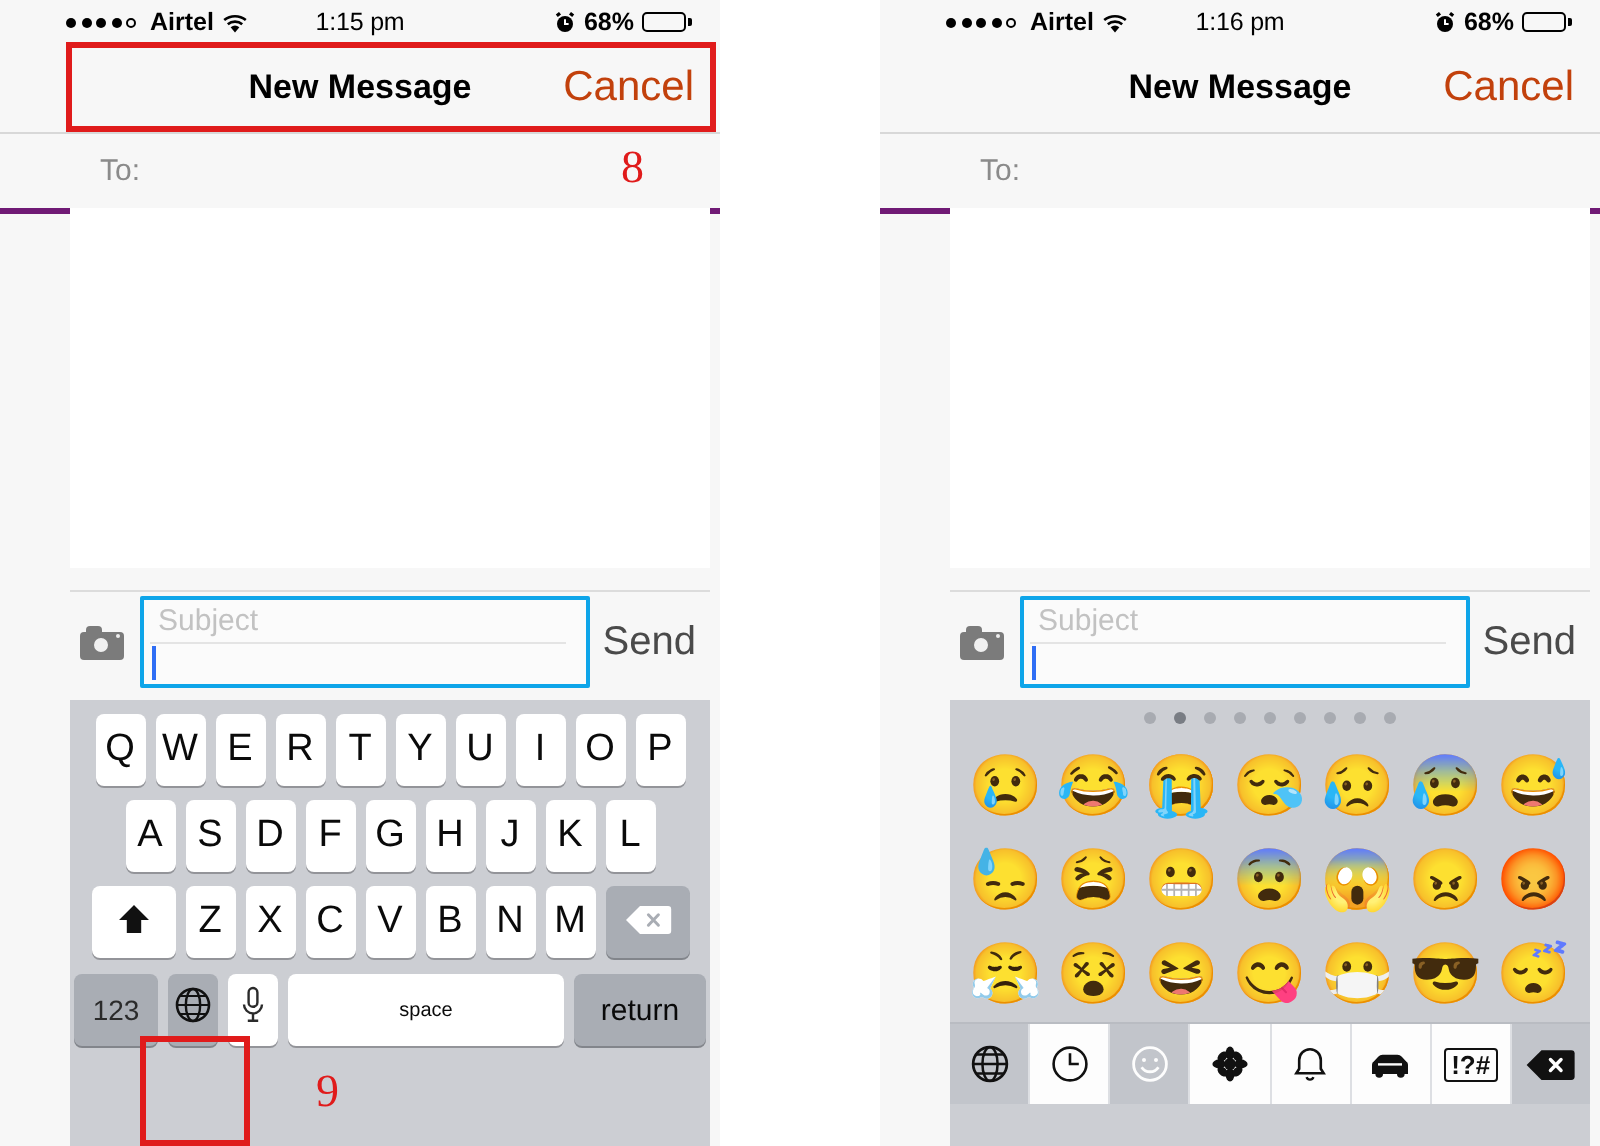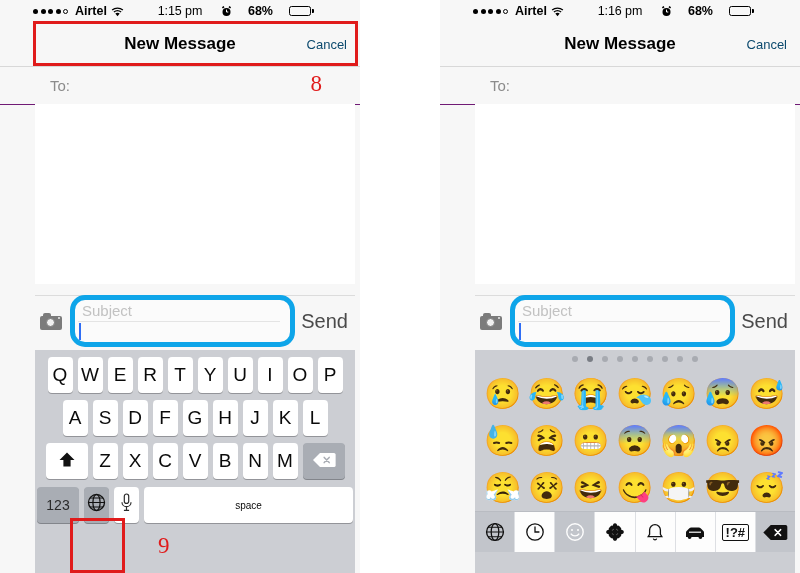--- a/index.html
+++ b/index.html
@@ -19,47 +19,47 @@
 
   
   .statusbar{
     position:relative;height:22px;width:100%;
     display:flex;align-items:center;
     font-size:12.5px;color:#000;font-weight:600;
     background:#f7f7f7;
   }
   .sb-left{position:absolute;left:33px;display:flex;align-items:center;gap:4px;}
   .sb-center{position:absolute;left:0;right:0;text-align:center;font-weight:400;font-size:12.5px;letter-spacing:-0.1px;}
-  .sb-right{position:absolute;right:46px;display:flex;align-items:center;gap:16px;}
+  .sb-right{position:absolute;right:14px;display:flex;align-items:center;gap:4px;}
   .dots{display:flex;gap:2.5px;align-items:center;margin-right:3px;}
   .dot{width:5px;height:5px;border-radius:50%;background:#000;}
   .dot.hollow{background:transparent;border:1px solid #000;width:3px;height:3px;}
   .carrier{font-size:12.5px;font-weight:600;}
   .wifi{display:inline-block;width:13px;height:10px;position:relative;}
   .alarm{display:inline-block;width:11px;height:11px;position:relative;}
   .batt{display:inline-flex;align-items:center;}
   .batt-body{width:22px;height:10px;border:1.3px solid #000;border-radius:2.5px;padding:1px;box-sizing:border-box;}
   .batt-fill{height:100%;background:#000;border-radius:1px;width:68%;}
   .batt-cap{width:2px;height:4px;background:#000;border-radius:0 1px 1px 0;margin-left:1px;}
   .pct{font-size:12.5px;font-weight:600;}
 
   
   .navbar{
     position:relative;height:44px;width:100%;
     background:#f7f7f7;display:flex;align-items:center;
     border-bottom:1px solid #d8d8d8;
   }
   .nav-title{position:absolute;left:0;right:0;text-align:center;font-size:17px;font-weight:700;color:#000;}
-  .nav-action{position:absolute;right:13px;font-size:13px;color:#0c4a6e;}
+  .nav-action{position:absolute;right:13px;font-size:21px;color:#c2410c;}
 
   
   .to-row{
     position:relative;height:37px;width:100%;
     display:flex;align-items:center;background:#f7f7f7;
-    border-bottom:1px solid #701a75;
+    border-bottom:3px solid #701a75;
   }
   .to-label{margin-left:50px;font-size:15px;color:#8b8b8b;}
   .annot{
     position:absolute;color:#e01b1b;font-size:23px;font-weight:400;
     font-family:"Liberation Serif", serif;
   }
 
   
   .compose-body{
     position:absolute;left:35px;right:5px;
@@ -72,21 +72,21 @@
     height:50px;display:flex;align-items:center;
     background:#f7f7f7;border-top:1px solid #dcdcdc;
   }
   .cam{width:22px;height:17px;margin-left:5px;position:relative;flex:0 0 auto;}
   .cam-body{position:absolute;left:0;bottom:0;width:22px;height:14px;background:#7b7b7b;border-radius:2px;}
   .cam-hump{position:absolute;left:3px;top:0;width:8px;height:4px;background:#7b7b7b;border-radius:2px 2px 0 0;}
   .cam-lens{position:absolute;left:6px;bottom:3px;width:9px;height:9px;border-radius:50%;background:#f0f0f0;border:1.6px solid #7b7b7b;box-sizing:border-box;}
   .cam-dot{position:absolute;right:2px;top:4px;width:2.5px;height:2.5px;border-radius:50%;background:#eee;}
   .subject-box{
     flex:1 1 auto;margin:0 6px 0 8px;height:42px;
-    border:5px solid #0ea5e9;border-radius:15px;background:#fbfbfb;
+    border:2px solid #0ea5e9;border-radius:1px;background:#fbfbfb;
     position:relative;overflow:hidden;
   }
   .subject-ph{position:absolute;left:7px;top:2px;font-size:15px;color:#c2c2c2;}
   .subject-rule{position:absolute;left:3px;right:10px;top:21px;height:1px;background:#e4e4e4;}
   .caret{position:absolute;left:4px;top:23px;width:2px;height:17px;background:#2f6ef5;}
   .send{font-size:20px;color:#4a4a4a;margin-right:7px;flex:0 0 auto;}
 
   
   .keyboard{
     position:absolute;left:35px;right:5px;bottom:0;
@@ -272,20 +272,21 @@
         <span class="key mic">
           <span>
             <svg class="glyph-mic" viewBox="0 0 13 19">
                 <rect x="4.3" y="1" width="4.4" height="9.4" rx="2.2" fill="none" stroke="#2b2b2b" stroke-width="1.2"></rect>
                 <path d="M2 9.2 a4.5 4.5 0 0 0 9 0" fill="none" stroke="#2b2b2b" stroke-width="1.2"></path>
                 <path d="M6.5 13.8 v3.4 M3.9 17.4 H9.1" stroke="#2b2b2b" stroke-width="1.2"></path>
               </svg>
           </span>
         </span>
         <span class="key space">space</span>
+        <span class="key ret dark">return</span>
       </div>
     </div>
 
     <span class="annot" style="left:158px;top:533px;">9</span>
 
     <div class="redbox" style="left:33px;top:21px;width:325px;height:45px;"></div>
     <div class="redbox" style="left:70px;top:518px;width:55px;height:55px;"></div>
   </div>
 
   <div class="phone" id="phone-right">

